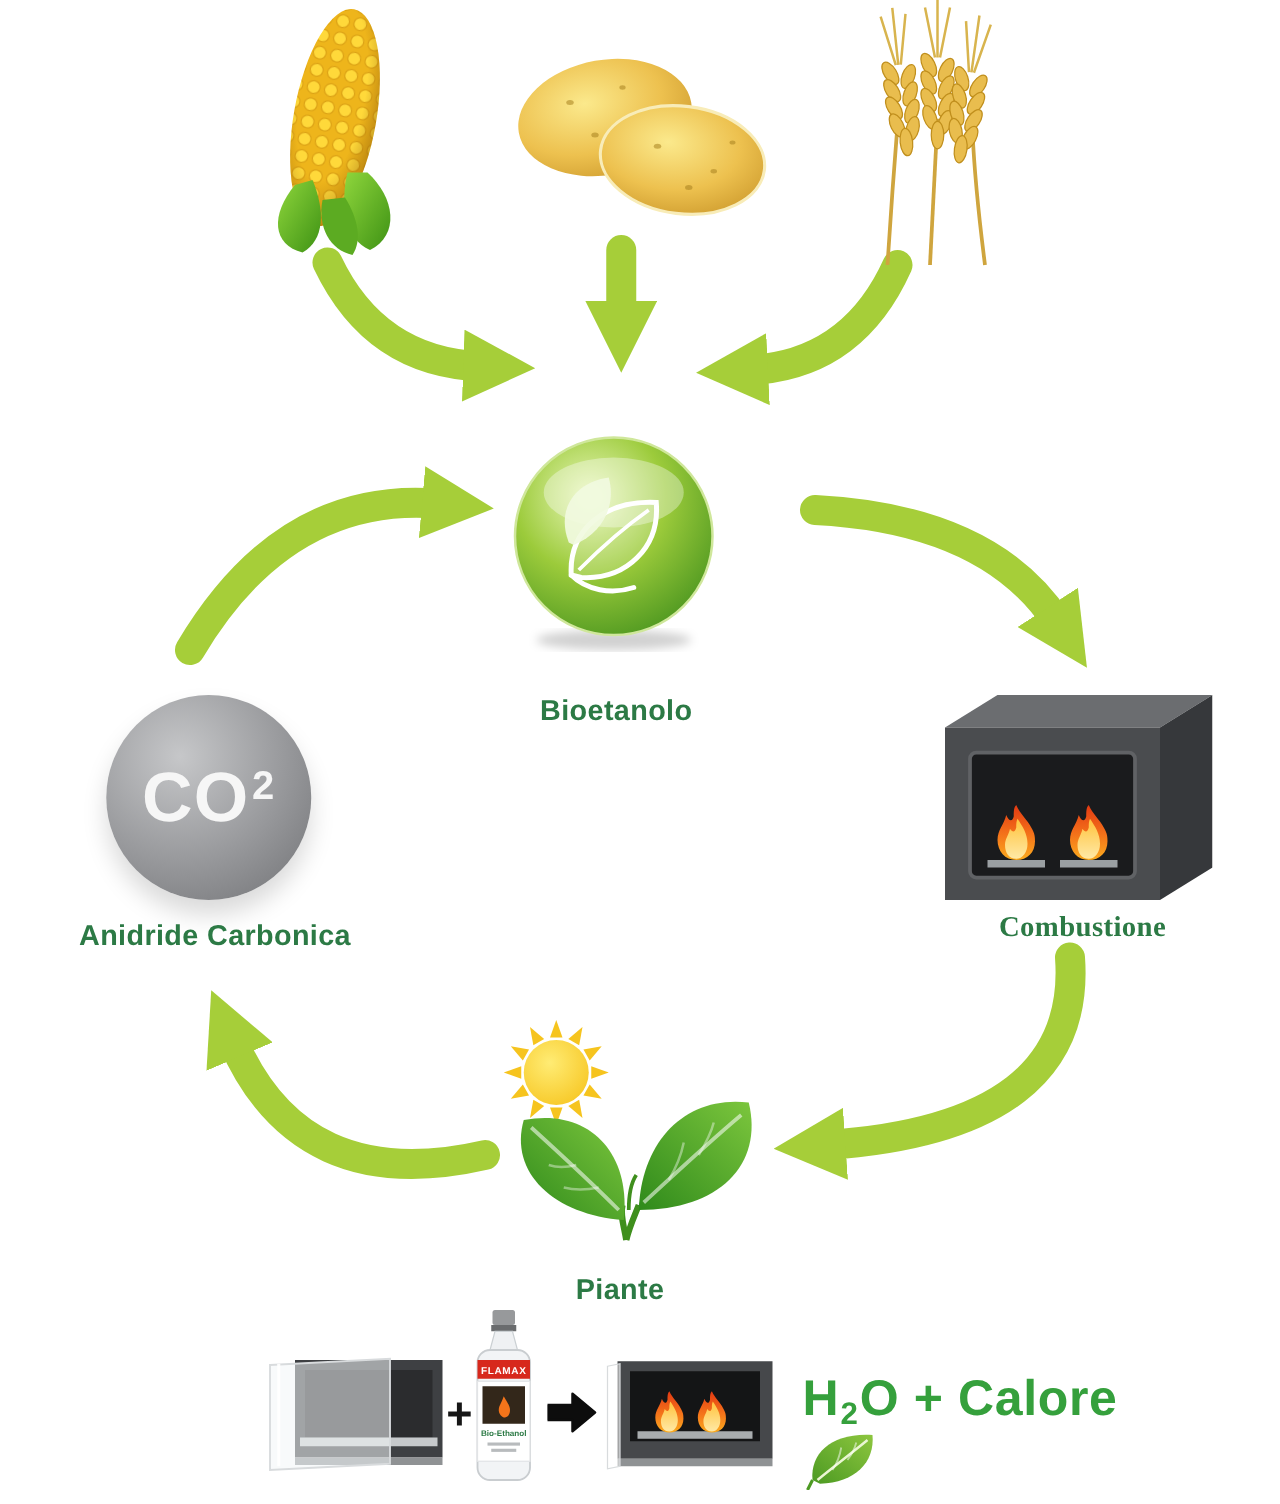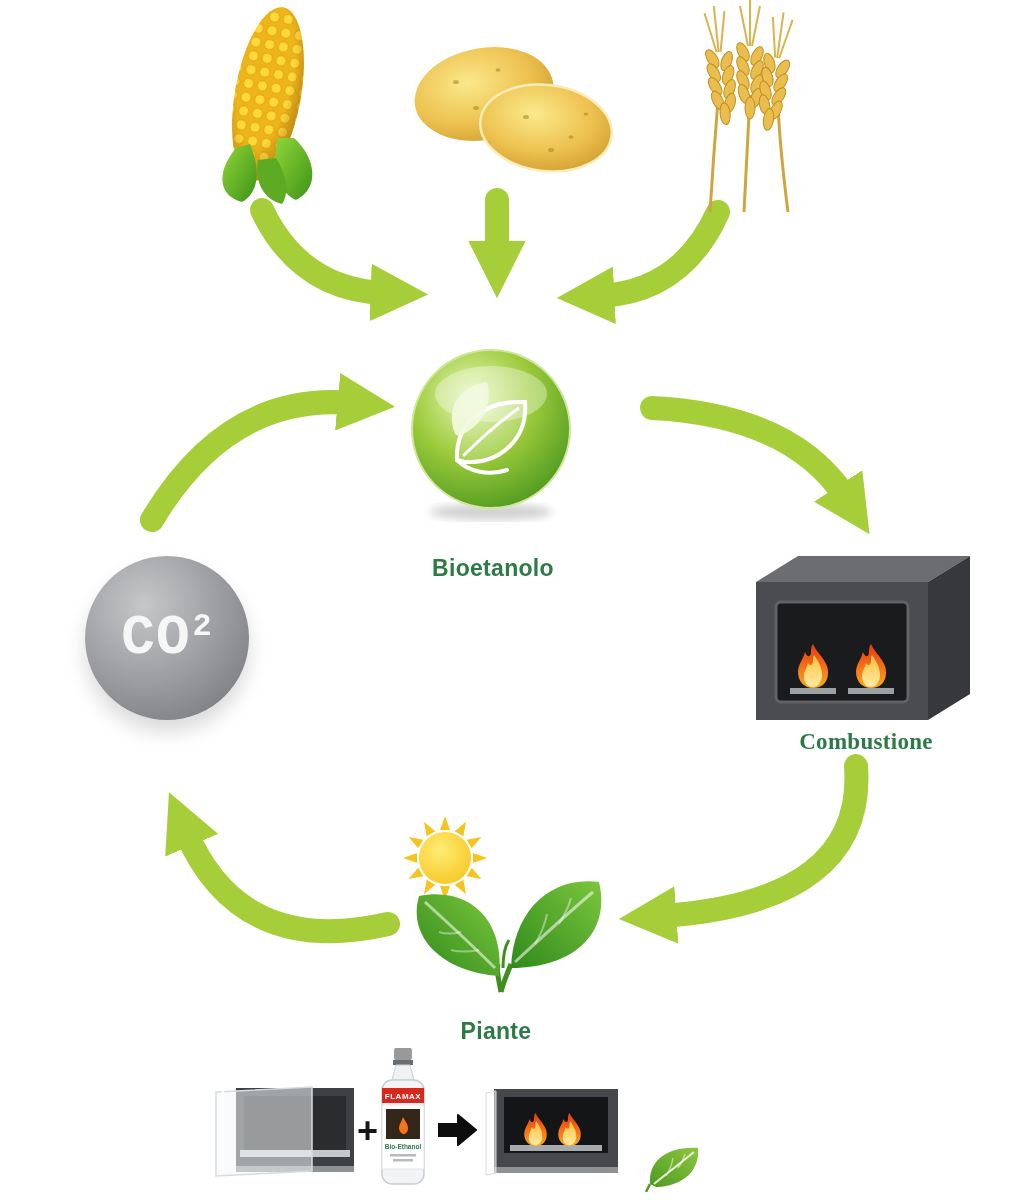--- a/index.html
+++ b/index.html
@@ -5,21 +5,21 @@
   html,body{margin:0;padding:0;background:#fff;}
   body{font-family:"Liberation Sans","DejaVu Sans",sans-serif;}
   .canvas{position:relative;width:1024px;height:1203px;background:#fff;overflow:hidden;}
   svg{display:block;}
   .layer{position:absolute;left:0;top:0;z-index:1;pointer-events:none;}
   .node{position:absolute;z-index:2;}
   .arr{fill:none;stroke:#a6ce39;stroke-width:24;stroke-linecap:round;}
   .label{position:absolute;z-index:3;transform:translateX(-50%);font-weight:bold;font-size:23px;color:#2c7a45;white-space:nowrap;letter-spacing:.3px;}
   .co2-circle{position:absolute;left:85px;top:556px;width:164px;height:164px;border-radius:50%;z-index:2;
     background:radial-gradient(circle at 36% 30%,#c6c7c9 0%,#97989b 55%,#707174 100%);
-    box-shadow:0 12px 20px rgba(0,0,0,.15);display:flex;align-items:center;justify-content:center;font-family:Liberation Mono, monospace;}
+    box-shadow:0 12px 20px rgba(0,0,0,.15);display:flex;align-items:center;justify-content:center;}
   .co2-text{color:#f6f6f6;font-weight:bold;font-size:56px;line-height:1;letter-spacing:1px;}
   .co2-text sup{font-size:32px;vertical-align:18px;margin-left:2px;}
   .plus{position:absolute;left:357px;top:1110px;font-size:36px;font-weight:bold;color:#161616;z-index:2;}
   .result{position:absolute;left:642px;top:1097px;z-index:2;color:#35a03c;font-weight:bold;font-size:40px;letter-spacing:.5px;}
   .result .sub{font-size:25px;position:relative;top:7px;margin:0 1px;font-weight:bold;}
   svg text{font-family:"Liberation Sans","DejaVu Sans",sans-serif;}
 </style>
 </head>
 <body>
 
@@ -215,20 +215,21 @@
         <path d="M132,162 C158,138 186,112 210,92" stroke="rgba(255,255,255,0.55)" stroke-width="3" fill="none"></path>
         <path d="M152,144 C158,134 162,124 164,114 M176,124 C182,114 186,106 188,98" stroke="rgba(255,255,255,0.4)" stroke-width="2" fill="none"></path>
       </g>
     </svg>
   </div>
   <div class="label" style="left:496px;top:995px;margin-top:23px;">Piante</div>
 
   <div class="co2-circle">
     <span class="co2-text"><span>CO</span><sup>2</sup></span>
   </div>
+  <div class="label" style="left:172px;top:735px;">Anidride Carbonica</div>
 
   <div class="node" style="left:214px;top:1085px;">
     <svg width="144" height="92" viewBox="0 0 144 92">
       <rect x="22" y="3" width="118" height="78" fill="#3e4043"></rect>
       <rect x="30" y="11" width="102" height="54" fill="#2b2c2e"></rect>
       <rect x="26" y="65" width="110" height="7" fill="#c6c9cb"></rect>
       <rect x="22" y="81" width="118" height="6" fill="#8f9294"></rect>
       <polygon points="2,7 98,2 98,86 2,91" fill="rgba(243,246,247,0.55)" stroke="#d8dbdd" stroke-width="1.5"></polygon>
       <line x1="9" y1="6" x2="9" y2="88" stroke="rgba(255,255,255,0.9)" stroke-width="2.5"></line>
     </svg>
@@ -281,20 +282,21 @@
       </g>
       <g transform="translate(72,28) scale(0.75)">
         <path d="M18,44 C9,44 3,37 3,28 C3,20 8,16 10,8 C12,13 15,14 16,9 C16,5 16,2 18,0 C21,7 27,12 30,18 C33,23 33,26 33,29 C33,38 27,44 18,44 Z" fill="url(#fb-o)"></path>
         <path d="M18,43 C12,43 9,38 9,32 C9,27 12,24 13,19 C15,22 17,22 18,18 C18,15 18,13 19,11 C23,17 27,23 27,31 C27,38 23,43 18,43 Z" fill="url(#fb-y)"></path>
       </g>
       <rect x="10" y="82" width="124" height="6" fill="#8f9294"></rect>
       <polygon points="2,8 12,6 12,88 2,90" fill="rgba(255,255,255,0.5)" stroke="#d8dbdd" stroke-width="1"></polygon>
     </svg>
   </div>
 
+  <div class="result"><span>H</span><span class="sub">2</span><span>O + Calore</span></div>
 
   <div class="node" style="left:644px;top:1140px;">
     <svg width="62" height="52" viewBox="0 0 62 52">
       <defs>
         <linearGradient id="lf-g" x1="0" y1="1" x2="1" y2="0">
           <stop offset="0" stop-color="#4c9a22"></stop>
           <stop offset="1" stop-color="#8dc63f"></stop>
         </linearGradient>
       </defs>
       <path d="M6,44 C4,22 22,6 54,8 C56,30 40,46 12,47 Z" fill="url(#lf-g)"></path>

